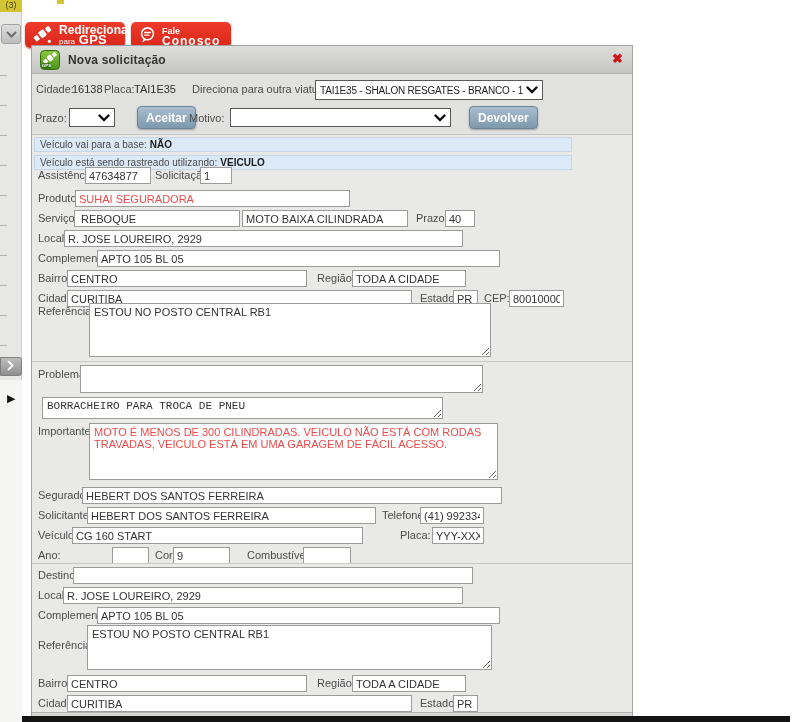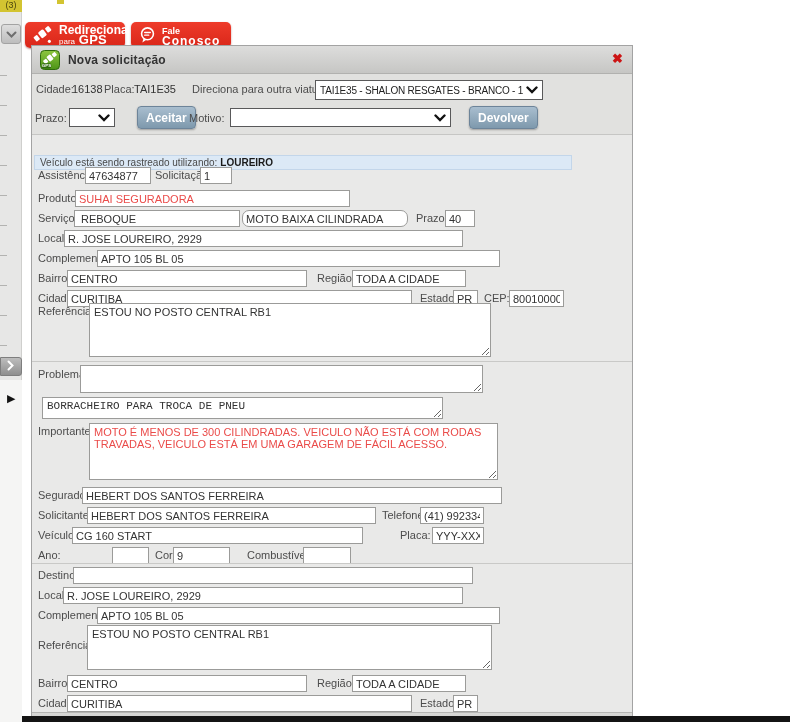--- a/index.html
+++ b/index.html
@@ -173,36 +173,40 @@
     <button class="btn-steel" style="left:105px;top:60px">Aceitar</button>
     <span class="lbl" style="left:157px;top:66px">Motivo:</span>
     <div class="select" style="left:198px;top:62px;width:221px;height:19px">
       <span class="sval"></span>
       <svg width="12" height="8" viewBox="0 0 12 8">
           <path d="M1.5 1.5 L6 6 L10.5 1.5" fill="none" stroke="#111" stroke-width="2.4" stroke-linecap="round"></path>
         </svg>
     </div>
     <button class="btn-steel" style="left:437px;top:60px">Devolver</button>
 
+    <div class="infobar" style="top:91px">
+      <span>Veículo vai para a base:</span>
+      <b>NÃO</b>
+    </div>
     <div class="infobar" style="top:109px">
       <span>Veículo está sendo rastreado utilizando:</span>
-      <b>LOUREIRO</b>
+      <b>VEICULO</b>
     </div>
 
     <span class="lbl" style="left:6px;top:123px">Assistência:</span>
     <input class="inp" style="left: 53px; top: 121px; width: 66px;" value="47634877">
     <span class="lbl" style="left:123px;top:123px">Solicitação:</span>
     <input class="inp" style="left: 168px; top: 121px; width: 32px;" value="1">
 
     <span class="lbl" style="left:6px;top:146px">Produto:</span>
     <input class="inp red" style="left: 43px; top: 144px; width: 275px;" value="SUHAI SEGURADORA">
 
     <span class="lbl" style="left:6px;top:166px">Serviço:</span>
     <input class="inp" style="left: 42px; top: 164px; width: 166px; padding-left: 6px;" value="REBOQUE">
-    <input class="inp" style="left: 210px; top: 164px; width: 166px; border-radius: 7px;" value="MOTO BAIXA CILINDRADA">
+    <input class="inp" style="left: 210px; top: 164px; width: 166px;" value="MOTO BAIXA CILINDRADA">
     <span class="lbl" style="left:384px;top:166px">Prazo:</span>
     <input class="inp" style="left: 413px; top: 164px; width: 30px;" value="40">
 
     <span class="lbl" style="left:6px;top:186px">Local:</span>
     <input class="inp" style="left: 32px; top: 184px; width: 399px;" value="R. JOSE LOUREIRO, 2929">
 
     <span class="lbl" style="left:6px;top:206px">Complemento:</span>
     <input class="inp" style="left: 65px; top: 204px; width: 403px;" value="APTO 105 BL 05">
 
     <span class="lbl" style="left:6px;top:226px">Bairro:</span>

